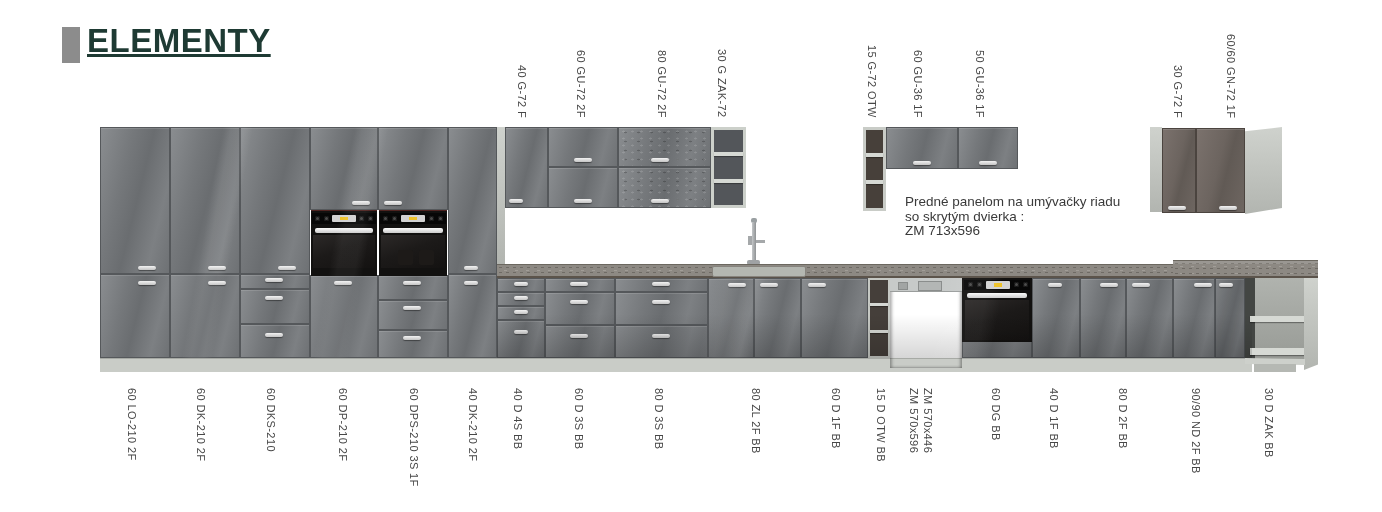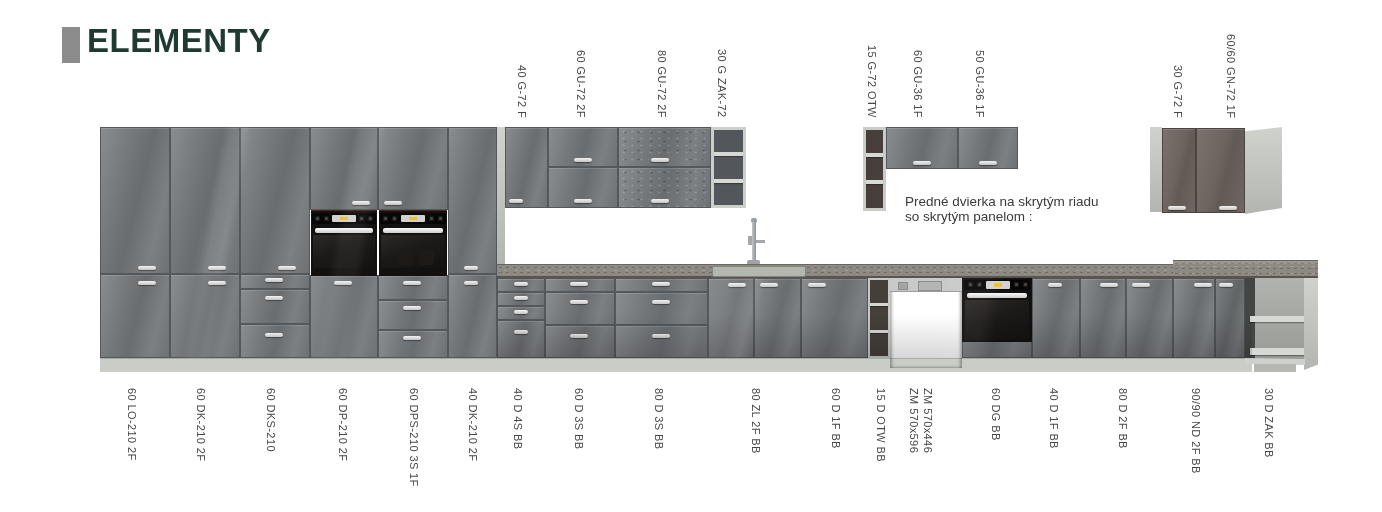--- a/index.html
+++ b/index.html
@@ -31,21 +31,21 @@
   .oven{position:absolute;background:#121110;border-top:1px solid #4e2320;}
   .knob{position:absolute;width:5px;height:5px;border-radius:50%;background:#4c4c4c;
         box-shadow:inset 0 0 0 1px #141414;}
   .ovhandle{position:absolute;background:linear-gradient(#fbfbfb,#cccccc);border-radius:2px;}
   .glass{position:absolute;background:linear-gradient(160deg,#2c2928 0%,#1c1a19 45%,#141211 100%);}
   .shade{position:absolute;pointer-events:none;background:linear-gradient(to bottom,rgba(0,0,0,0) 45%,rgba(0,0,0,.16) 100%);}
   .gloss{position:absolute;pointer-events:none;
         background:linear-gradient(100deg,transparent 0 28%,rgba(255,255,255,.07) 30% 33%,transparent 35% 58%,rgba(255,255,255,.05) 60% 64%,transparent 66%);}
   
   .brandbar{position:absolute;left:62px;top:27px;width:18px;height:36px;background:#8c8c8c;}
-  .brand{position:absolute;left:87px;top:22px;font-size:33px;font-weight:bold;letter-spacing:.5px;color:#1e3a33;}
+  .brand{position:absolute;left:87px;top:22px;font-size:33px;font-weight:bold;letter-spacing:.5px;color:#1e3a33;text-decoration:underline;}
   .vlabel{position:absolute;writing-mode:vertical-rl;font-size:11px;letter-spacing:.4px;color:#474747;white-space:nowrap;}
   .vtop{bottom:394px;}
   .vbot{top:388px;}
   .note{position:absolute;left:905px;top:195px;font-size:13.5px;color:#3a3a3a;line-height:14.5px;}
 </style>
 </head>
 <body>
 
 <div class="stage">
 
@@ -243,22 +243,23 @@
     <div class="shelf" style="left:1250px;top:348px;width:58px;height:7px"></div>
     <div class="panel" style="left:1304px;top:278px;width:14px;height:92px;clip-path:polygon(0 0,100% 0,100% 94%,0 100%)"></div>
     <div class="abs" style="left:1245px;top:358px;width:60px;height:7px;background:#cdd0cb;clip-path:polygon(0 0,100% 15%,100% 100%,0 85%)"></div>
     <div class="abs" style="left:1254px;top:364px;width:42px;height:8px;background:#b5b8b3"></div>
 
     <div class="shade" style="left:497px;top:278px;width:755px;height:80px"></div>
     <div class="gloss" style="left:497px;top:278px;width:755px;height:80px"></div>
   </div>
 
   <div class="note">
-    <div>Predné dvierka na skrytým riadu</div>
-    <div>so skrytým panelom :</div>
+    <div>Predné panelom na umývačky riadu</div>
+    <div>so skrytým dvierka :</div>
+    <div>ZM 713x596</div>
   </div>
 
   <div class="vlabel vtop" style="left:516px">40 G-72 F</div>
   <div class="vlabel vtop" style="left:575px">60 GU-72 2F</div>
   <div class="vlabel vtop" style="left:656px">80 GU-72 2F</div>
   <div class="vlabel vtop" style="left:716px">30 G ZAK-72</div>
   <div class="vlabel vtop" style="left:866px">15 G-72 OTW</div>
   <div class="vlabel vtop" style="left:912px">60 GU-36 1F</div>
   <div class="vlabel vtop" style="left:974px">50 GU-36 1F</div>
   <div class="vlabel vtop" style="left:1172px">30 G-72 F</div>

